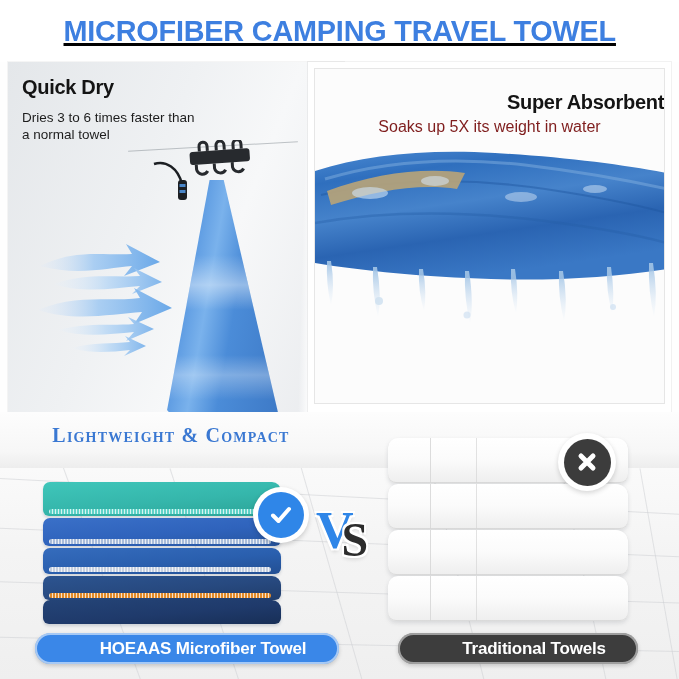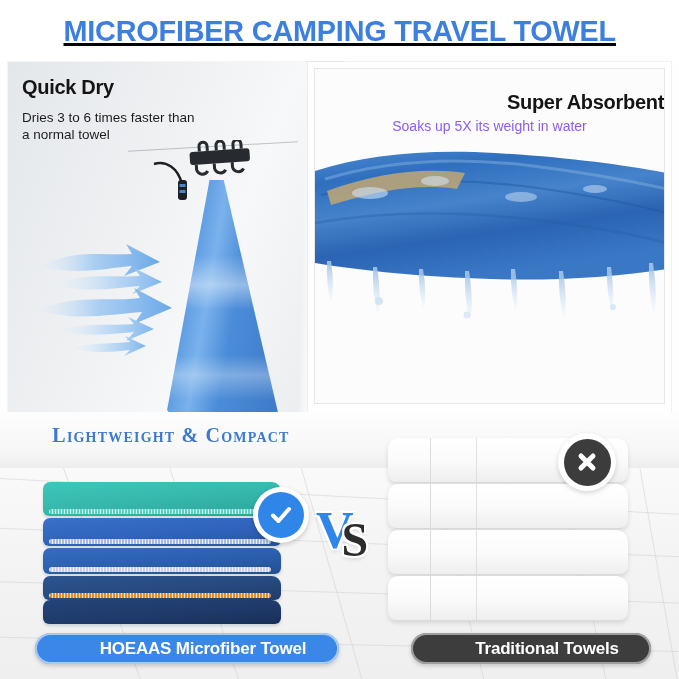--- a/index.html
+++ b/index.html
@@ -52,21 +52,21 @@
       rgba(255,255,255,0) 70%,rgba(255,255,255,0.30) 78%,rgba(255,255,255,0) 88%);}
   .airflow{position:absolute;left:28px;top:170px;width:160px;height:140px;z-index:5;}
 
   
   .panel-absorb{left:308px;top:62px;width:363px;height:350px;background:#ffffff;
     box-shadow:0 0 0 1px rgba(0,0,0,0.05);}
   .ab-inner{position:absolute;left:6px;top:6px;right:6px;bottom:8px;background:#fcfcfc;
     border:1px solid #e6e6e6;overflow:hidden;}
   .ab-text{position:absolute;left:0;right:0;top:22px;text-align:center;z-index:6;}
   .ab-head{font-size:20px;font-weight:700;color:#141414;letter-spacing:-0.3px;text-align:right;}
-  .ab-sub{font-size:14px;color:#8b5cf6;margin-top:4px;}
+  .ab-sub{font-size:16px;color:#7f1d1d;margin-top:4px;}
 
   
   .panel-compare{left:0;top:412px;width:679px;height:267px;background:#fbfbfb;overflow:hidden;}
   .floor{position:absolute;left:0;top:56px;width:679px;height:211px;
     background:linear-gradient(180deg,#fafafa 0%,#f4f4f4 40%,#efefef 100%);overflow:hidden;}
   .plank{position:absolute;background:rgba(205,208,212,0.55);height:1px;transform-origin:left center;}
   .baseboard{position:absolute;left:0;top:0;width:679px;height:56px;
     background:linear-gradient(180deg,#fdfdfd 0%,#f7f7f7 70%,#ededed 100%);}
 
   .lc-text{position:absolute;left:16px;top:12px;width:310px;text-align:center;z-index:8;}
@@ -105,21 +105,21 @@
     background:#ffffff;display:flex;align-items:center;justify-content:center;z-index:9;
     box-shadow:0 2px 5px rgba(0,0,0,0.16);}
   .x-inner{width:47px;height:47px;border-radius:50%;background:#3c3c3c;
     display:flex;align-items:center;justify-content:center;}
 
   
   .pill{position:absolute;height:31px;border-radius:16px;display:flex;align-items:center;
     justify-content:center;z-index:10;padding:0 18px;white-space:nowrap;}
   .pill-blue{left:35px;top:633px;width:268px;background:#3a87e8;
     box-shadow:0 2px 4px rgba(0,0,0,0.18), inset 0 0 0 2px rgba(255,255,255,0.55);}
-  .pill-dark{left:411px;top:633px;width:204px;background:#3d3d3d;
+  .pill-dark{left:398px;top:633px;width:204px;background:#3d3d3d;
     box-shadow:0 2px 4px rgba(0,0,0,0.18), inset 0 0 0 2px rgba(255,255,255,0.5);}
   .pill span{color:#ffffff;font-size:17px;font-weight:700;letter-spacing:-0.2px;padding-left:32px;}
 </style>
 </head>
 <body>
 
 <div class="poster">
 
   <div class="title-bar">
     <div class="title">MICROFIBER CAMPING TRAVEL TOWEL</div>

